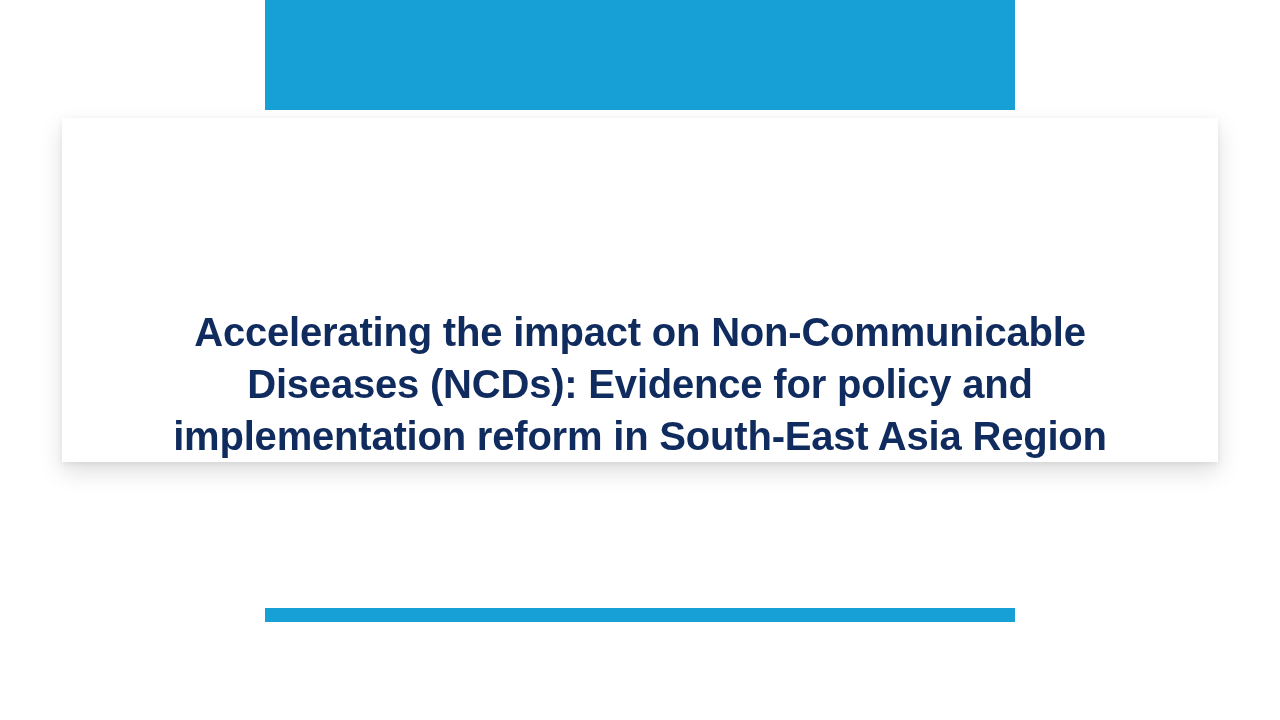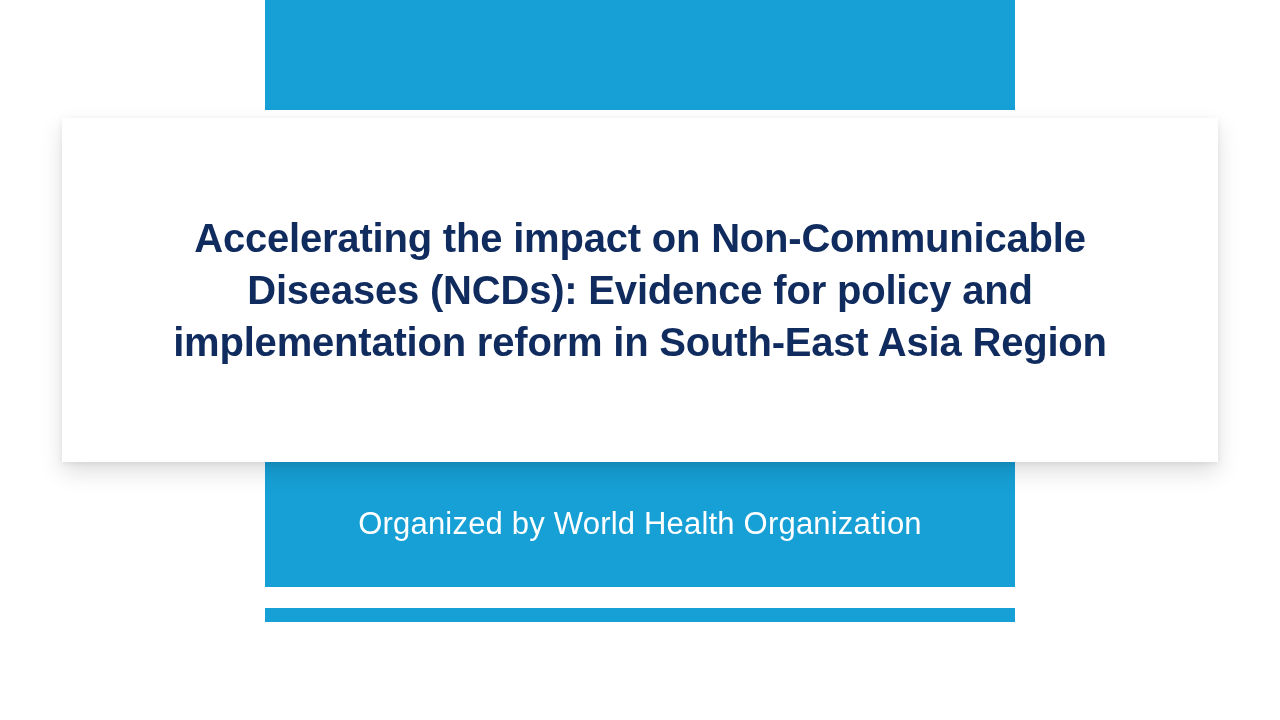--- a/index.html
+++ b/index.html
@@ -71,21 +71,21 @@
   .title-card {
     position: absolute;
     left: 62px;
     top: 118px;
     width: 1156px;
     height: 344px;
     background: #ffffff;
     box-shadow: 0 10px 22px rgba(0, 0, 0, 0.13),
                 0 2px 6px rgba(0, 0, 0, 0.07);
     display: flex;
-    align-items: center;
+    align-items: flex-end;
     justify-content: center;
     box-sizing: border-box;
     padding: 0 40px;
   }
 
   .title-text {
     color: #102b5e;
     font-family: "Liberation Sans", sans-serif;
     font-size: 40px;
     font-weight: 700;
@@ -95,23 +95,20 @@
     max-width: 960px;
   }
 </style>
 </head>
 <body>
 
 <div class="slide">
 
   <div class="band-top"></div>
 
-  <div class="band-middle">
-    <div class="organizer-text">Organized by World Health Organization</div>
-  </div>
 
   <div class="band-thin"></div>
 
   <div class="title-card">
     <div class="title-text">Accelerating the impact on Non-Communicable Diseases (NCDs): Evidence for policy and implementation reform in South-East Asia Region</div>
   </div>
 
 </div>
 
 </body></html>

